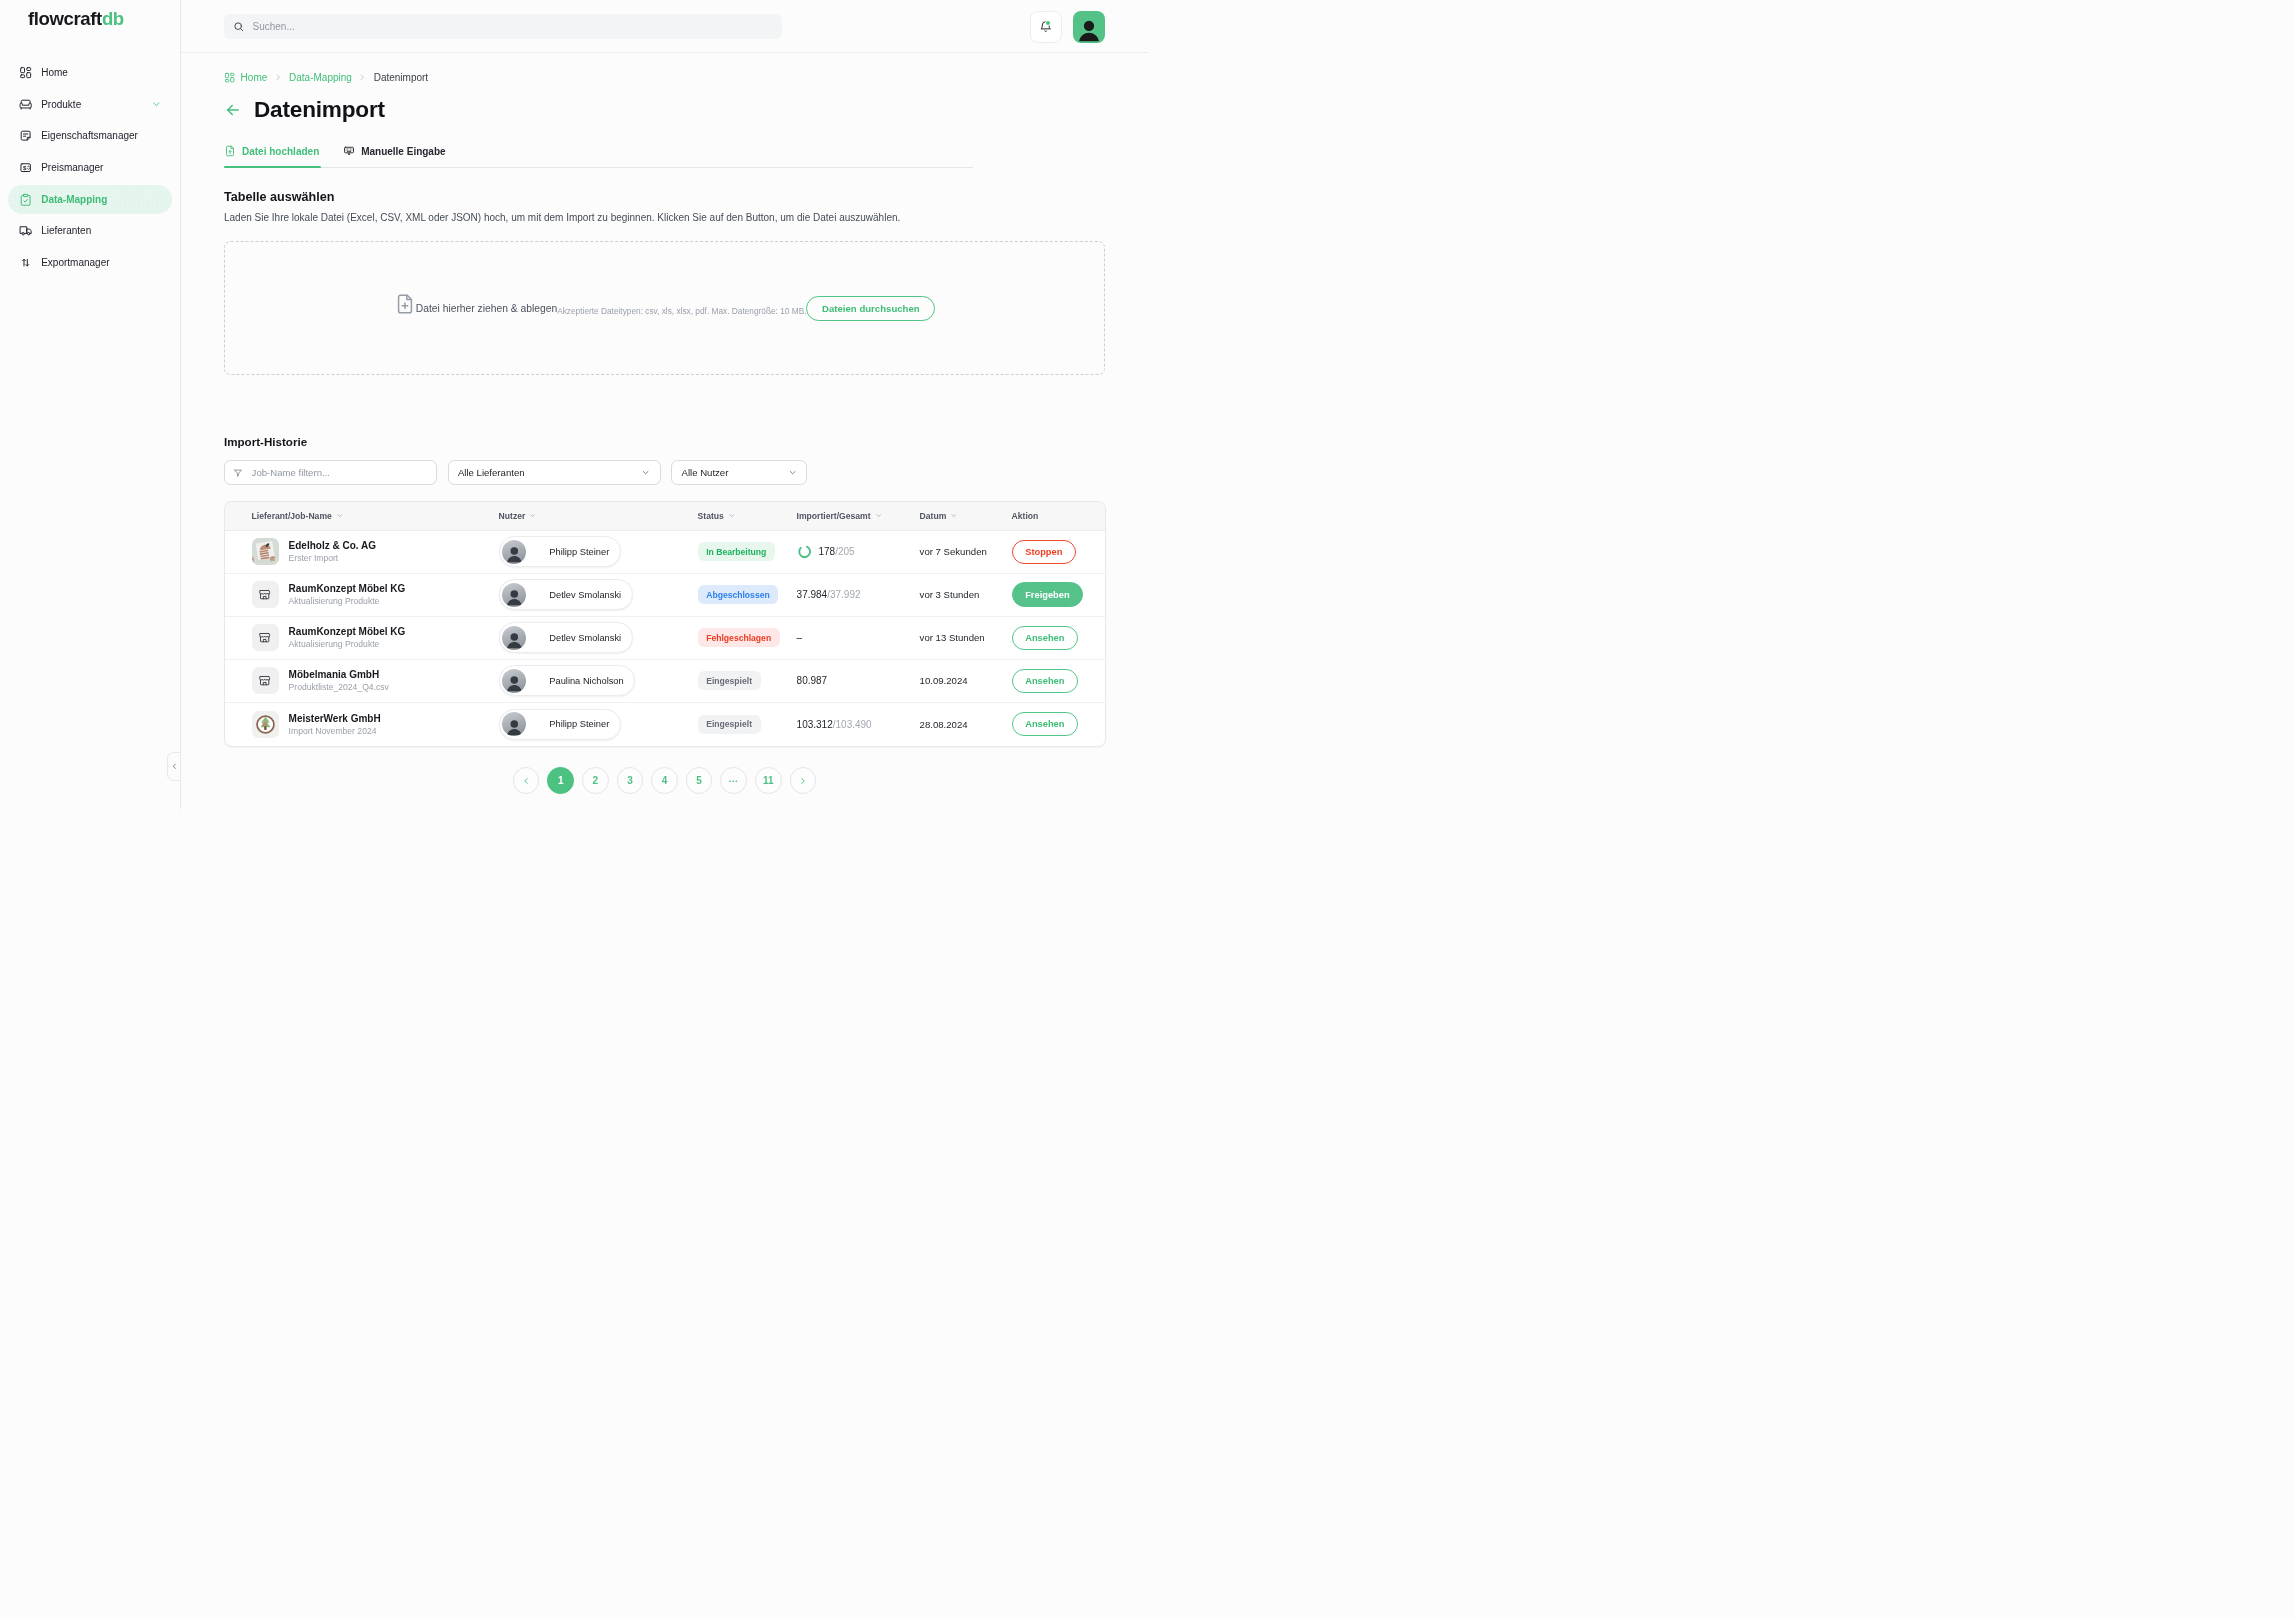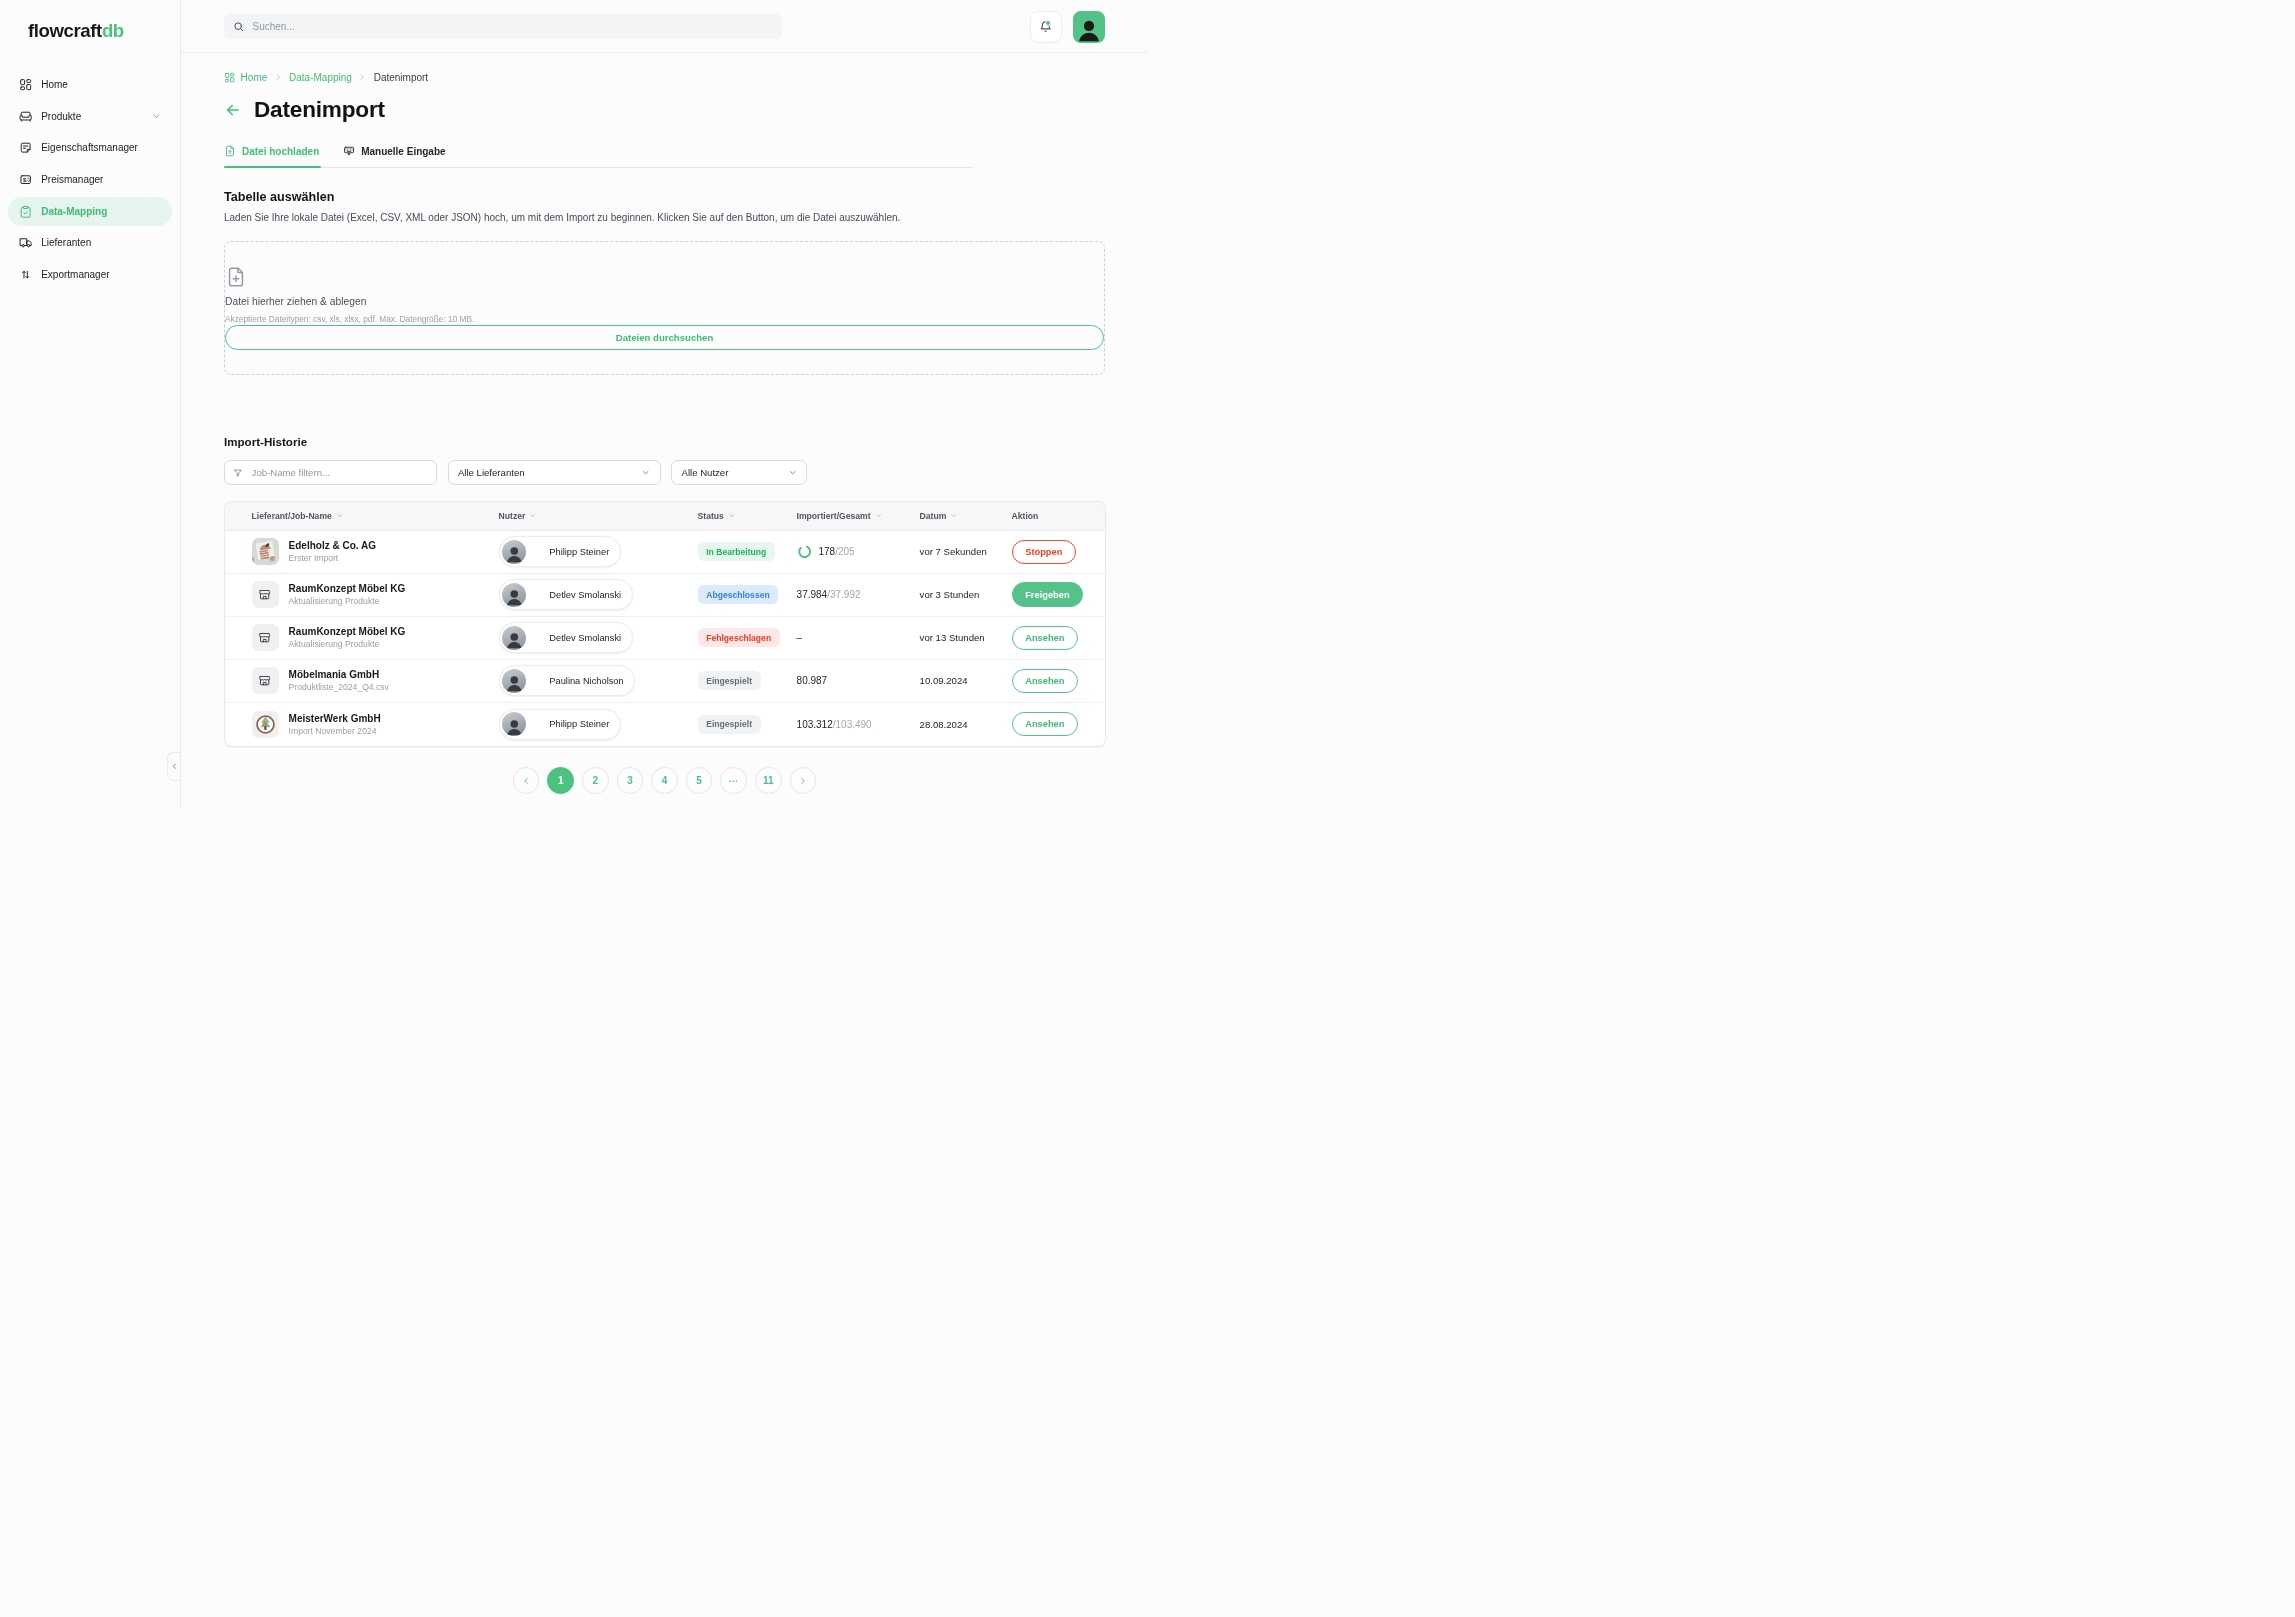--- a/index.html
+++ b/index.html
@@ -8,21 +8,21 @@
     width:1148px;height:809px;overflow:hidden;position:relative;
     background:#fcfcfc;color:#16181d;
     font-family:"Liberation Sans",sans-serif;
     -webkit-font-smoothing:antialiased;
   }
   svg{display:block}
   .icon{stroke:currentColor;fill:none;stroke-width:1.8;stroke-linecap:round;stroke-linejoin:round}
 
   
   .sidebar{position:absolute;left:0;top:0;bottom:0;width:181px;background:#fcfcfc;border-right:0.7px solid #e9e9eb;z-index:5}
-  .logo{padding:20px 0 0 28px;font-size:18.6px;font-weight:800;letter-spacing:-0.4px;color:#17191c;white-space:nowrap}
+  .logo{padding:8px 0 0 28px;font-size:18.6px;font-weight:800;letter-spacing:-0.4px;color:#17191c;white-space:nowrap}
   .logo .accent{color:#4cc282}
   .nav{margin-top:28px;padding:0 8px;display:flex;flex-direction:column;gap:2.7px}
   .nav-item{display:flex;align-items:center;gap:9.3px;height:29px;padding:0 10.6px;border-radius:14.6px;font-size:10px;font-weight:500;color:#20242c;cursor:pointer}
   .nav-item svg{width:13.3px;height:13.3px;flex:none}
   .nav-item .chev{margin-left:auto;width:10.6px;height:10.6px;color:#4cc282}
   .nav-item.active{
     color:#3dbb76;font-weight:600;background-color:#e6f6ee;
     background-image:radial-gradient(rgba(35,170,100,.10) 0.7px,transparent 0.7px);background-size:4.6px 4.6px;
   }
   .handle{position:absolute;left:167px;top:752px;width:13.3px;height:29px;background:#fcfcfc;border:0.7px solid #e9e9eb;border-right:none;border-radius:6.6px 0 0 6.6px;display:flex;align-items:center;justify-content:center;z-index:6;cursor:pointer;color:#6f7680}
@@ -56,21 +56,21 @@
 
   .tabs{margin-top:16.6px;width:749px;display:flex;gap:22.6px;border-bottom:0.7px solid #e5e6e8}
   .tab{display:flex;align-items:center;gap:6px;padding:5.3px 1.3px 10px 0;font-size:10px;font-weight:600;color:#23262c;position:relative;cursor:pointer}
   .tab svg{width:12px;height:12px}
   .tab.active{color:#3fbe78}
   .tab.active::after{content:"";position:absolute;left:0;right:0;bottom:-0.7px;height:2px;background:#47c07e;border-radius:1.3px}
 
   .section-h{margin-top:22px;font-size:12.6px;font-weight:700;color:#14161a}
   .section-p{margin-top:8px;font-size:10px;color:#454c57}
 
-  .dropzone{margin-top:18px;height:134px;border:1px dashed #cbcfd4;border-radius:6.6px;display:flex;flex-direction:column;justify-content:center}
+  .dropzone{margin-top:18px;height:134px;border:1px dashed #cbcfd4;border-radius:6.6px;display:flex;flex-direction:row;align-items:center;justify-content:center}
   .dropzone .ficon{width:22px;height:22px;color:#959ca4;stroke-width:1.6;margin-bottom:8px}
   .drop-label{font-size:10.3px;color:#4a515c}
   .drop-hint{margin-top:6.6px;font-size:8.3px;color:#9aa1ab}
   .browse{margin-top:1px;border:1px solid #4ec584;color:#3dbd76;background:transparent;border-radius:664px;padding:6px 14.6px;font-size:9.6px;font-weight:600;font-family:inherit;cursor:pointer}
 
   .hist-h{margin-top:60px;font-size:11.6px;font-weight:700;color:#14161a}
   .filters{margin-top:12px;display:flex;gap:10.6px}
   .filter-input{width:213px;height:25px;border:0.7px solid #d7dade;border-radius:6.6px;background:#fff;display:flex;align-items:center;gap:6.6px;padding:0 8px;color:#6b7280}
   .filter-input svg{width:10px;height:10px;flex:none;stroke-width:1.7}
   .filter-input input{border:none;background:transparent;outline:none;font-size:9.6px;color:#2d3138;width:100%;font-family:inherit}

